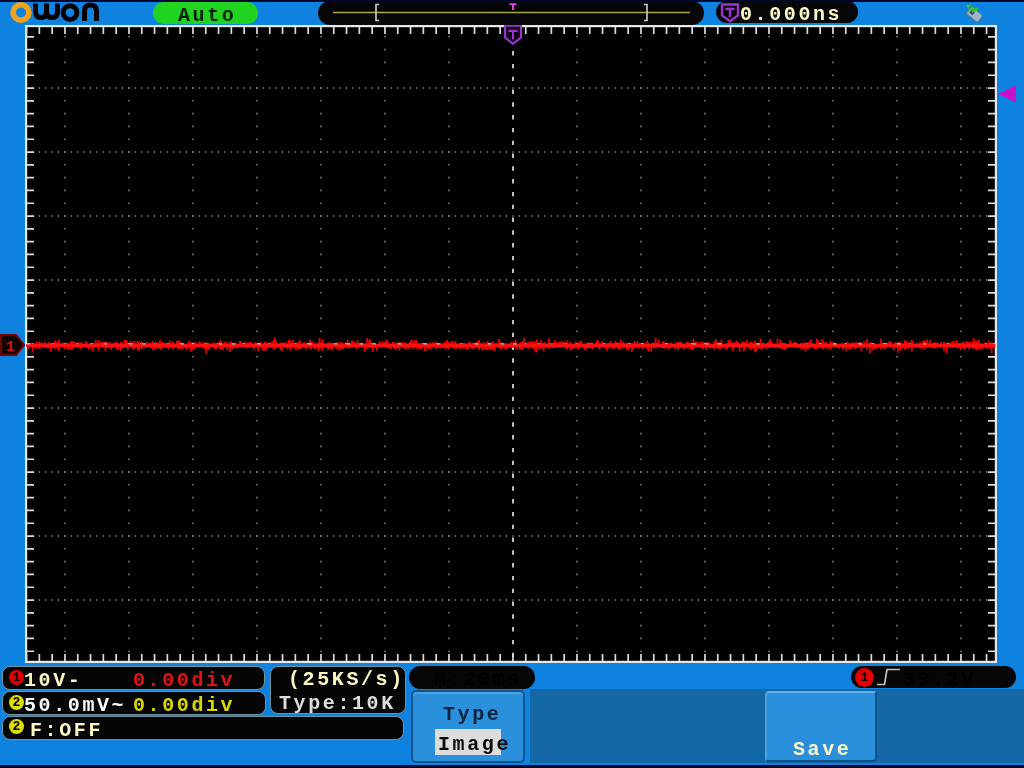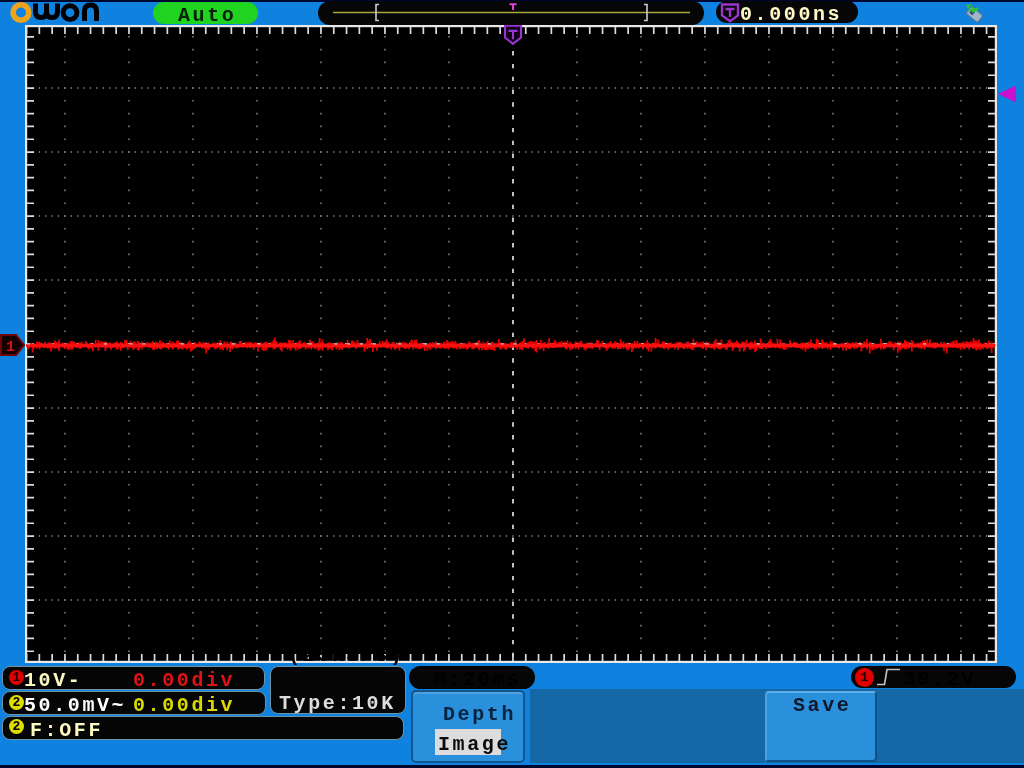--- a/index.html
+++ b/index.html
@@ -103,32 +103,32 @@
 <div class="abs mono" style="left:24px;top:669px;color:#fef9c3">10V-</div>
 <div class="abs mono" style="left:133px;top:669px;color:#e01212">0.00div</div>
 
 <div class="circ" style="left:9px;top:695px;background:#dddd00">2</div>
 <div class="abs mono" style="left:24px;top:694px;color:#ffffff">50.0mV~</div>
 <div class="abs mono" style="left:133px;top:694px;color:#d8d800">0.00div</div>
 
 <div class="circ" style="left:9px;top:719px;background:#dddd00">2</div>
 <div class="abs mono" style="left:30px;top:719px;color:#fef9c3">F:OFF</div>
 
-<div class="abs mono" style="left:288px;top:644px;color:#000000">(25KS/s)</div>
+<div class="abs mono" style="left:288px;top:668px;color:#fef9c3">(25KS/s)</div>
 <div class="abs mono" style="left:279px;top:692px;color:#dcdcdc">Type:10K</div>
 
 <div class="abs mono" style="left:434px;top:668px;color:#000000">M:20ms</div>
 
 <div class="circ" style="left:855px;top:668px;background:#e00000;width:19px;height:19px;line-height:19px"><span style="color:#200000">1</span></div>
 <svg class="abs" style="left:876px;top:666px" width="26" height="22" viewBox="0 0 26 22">
  <path d="M1 18.5 H8.5 L11 3.5 H24" fill="none" stroke="#bfbfbf" stroke-width="1.7"></path>
 </svg>
 <div class="abs mono" style="left:903px;top:668px;color:#000000">39.2V</div>
 
 <div class="abs" style="left:530px;top:689px;width:494px;height:74px;background:#1568a6"></div>
 
 <div class="abs" style="left:411px;top:690px;width:114px;height:73px;background:#2b90dc;border:2px solid #11558d;border-radius:5px;box-shadow:inset 0 2px 0 #4fa0dd"></div>
-<div class="abs mono" style="left:443px;top:703px;color:#07233f">Depth</div>
+<div class="abs mono" style="left:443px;top:703px;color:#07233f">Type</div>
 <div class="abs" style="left:435px;top:729px;width:66px;height:26px;background:#dcdcdc"></div>
 <div class="abs mono" style="left:438px;top:733px;color:#0a0a0a">Image</div>
 
 <div class="abs" style="left:765px;top:691px;width:112px;height:71px;background:#2b90dc;border:2px solid #0f5288;border-top-color:#5fb0e8;border-left-color:#4aa2e2;border-radius:4px"></div>
-<div class="abs mono" style="left:793px;top:694px;color:#0f172a">Save</div>
+<div class="abs mono" style="left:793px;top:738px;color:#fef9c3">Save</div>
 
 </body></html>

